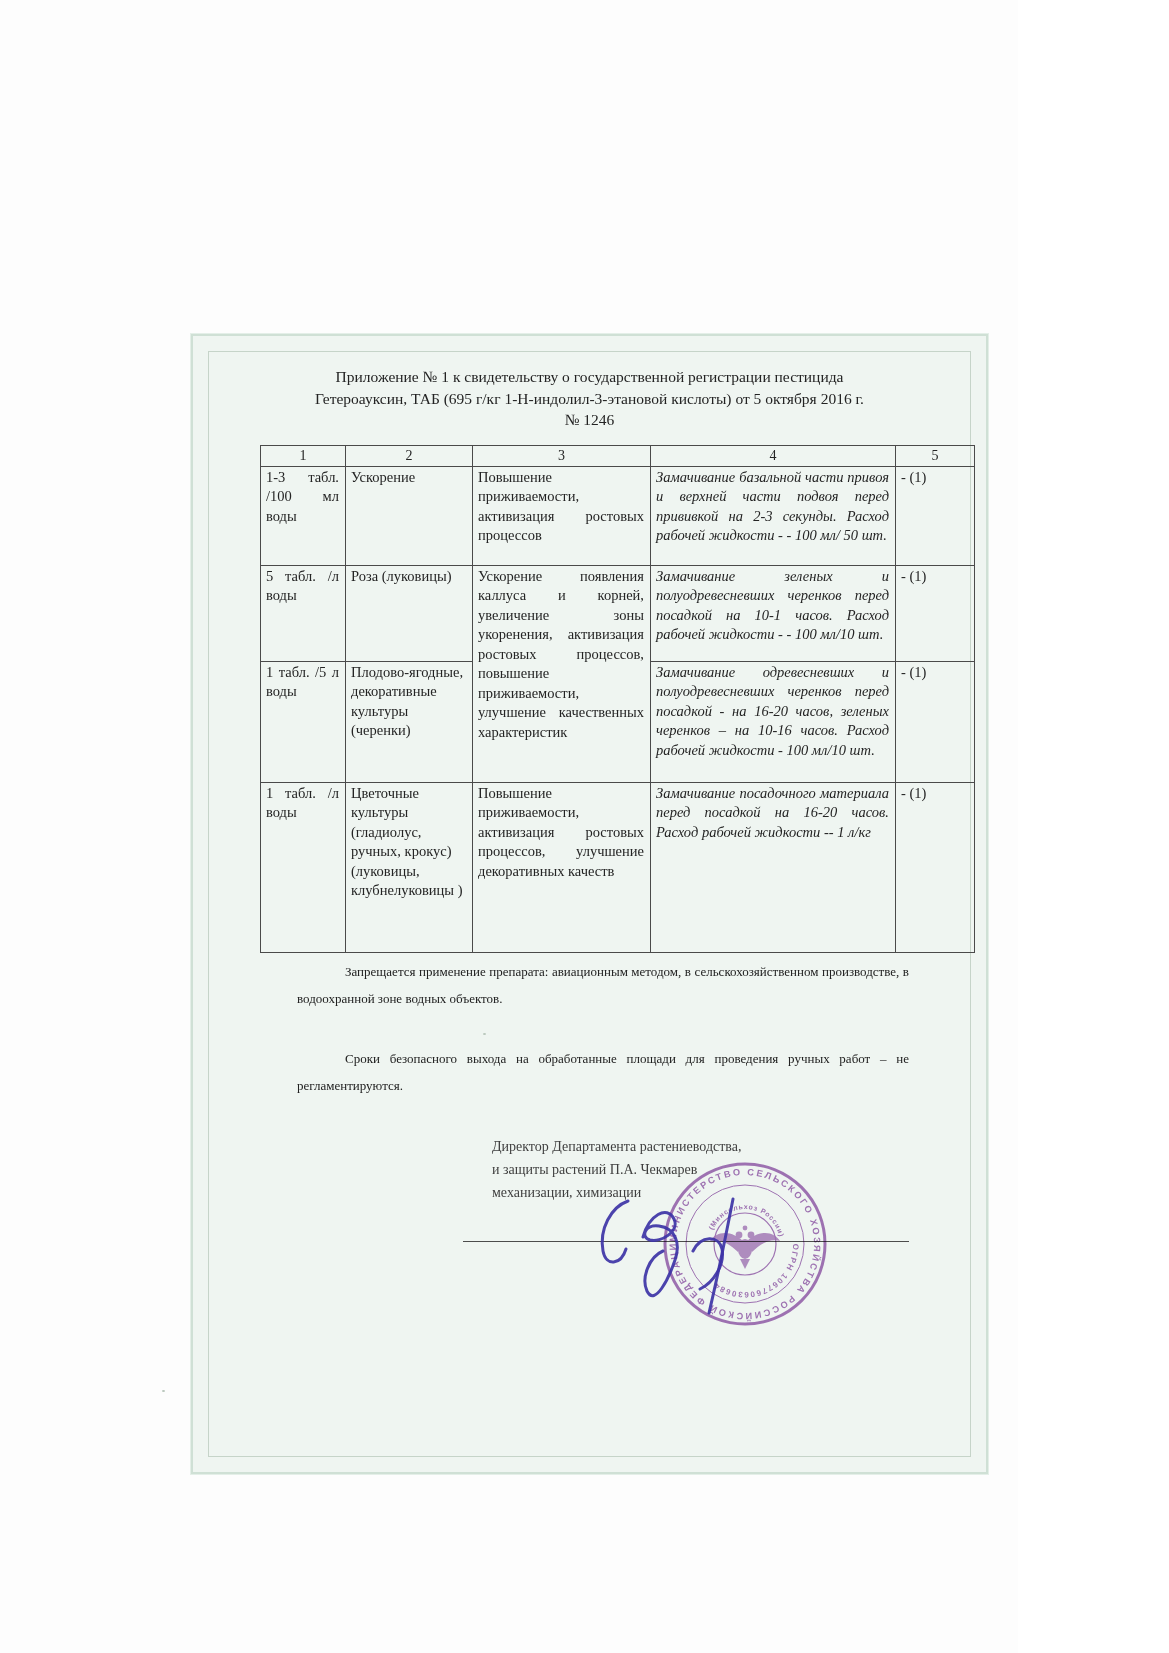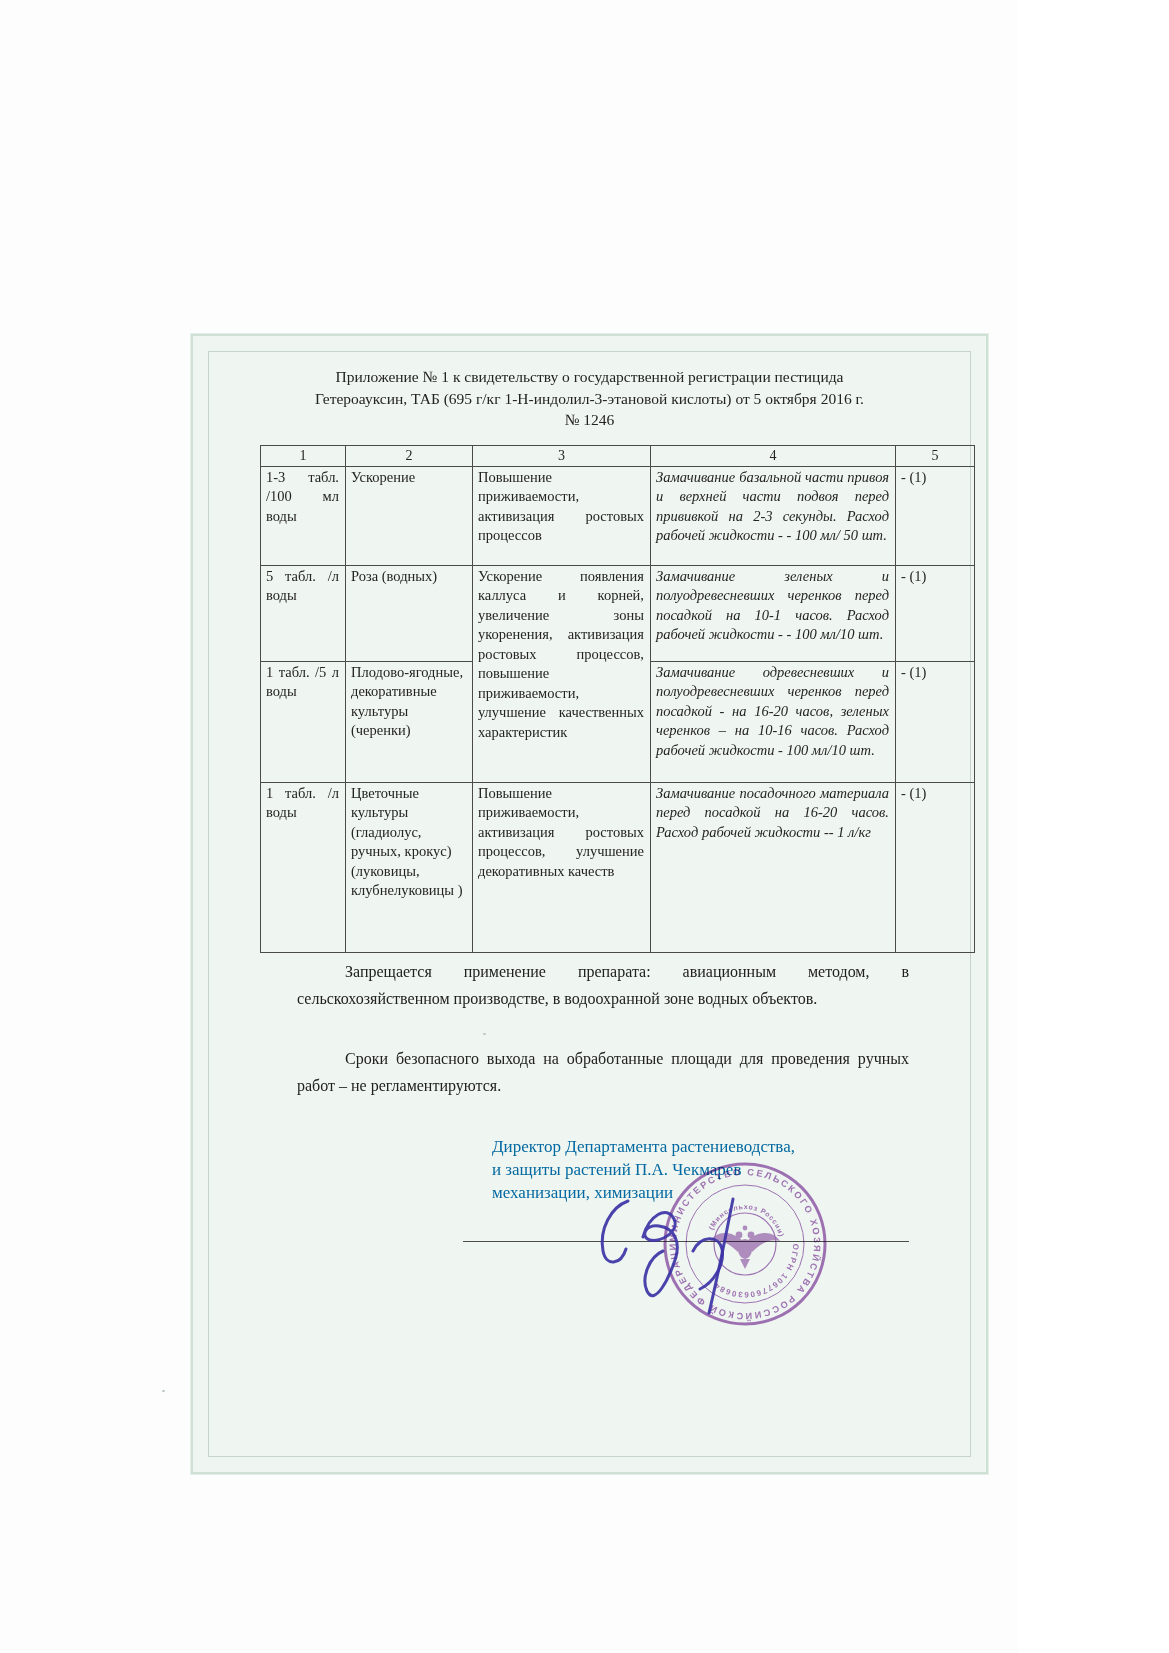--- a/index.html
+++ b/index.html
@@ -37,27 +37,27 @@
   table.usage tr.hrow td{ text-align:center; padding:0 2px; font-size:14px;}
   tr.hrow{height:18px;}
   tr.r1{height:99px;margin-top:28px;} tr.r2{height:96px;} tr.r3{height:121px;} tr.r4{height:170px;}
   td.c1{text-align:justify;}
   td.c2{text-align:left;}
   td.c3{text-align:justify;}
   td.c4{text-align:justify;font-style:italic;}
   td.c5{text-align:left; padding-left:4px;}
   .para{
     position:absolute; left:104px; width:612px; text-align:justify;
-    font-size:16px; line-height:27px; text-indent:48px; color:#212121;
+    font-size:13px; line-height:27px; text-indent:48px; color:#212121;
   }
   .para.p1{top:622px;}
   .para.p2{top:709px;}
   .sigblock{
     position:absolute; left:299px; top:799px; width:360px;
-    font-size:17px; line-height:23px; color:#0369a1; z-index:1;
+    font-size:14px; line-height:23px; color:#404040; z-index:1;
   }
   .sig-line{
     position:absolute; left:270px; top:905px; width:446px; height:0;
     border-top:1.4px solid #4c4c4c; z-index:2;
   }
   .stamp{
     position:absolute; left:467px; top:823px; width:170px; height:170px;
     z-index:3; opacity:.82; mix-blend-mode:multiply;
   }
   .stamp text{ fill:var(--stamp); font-family:"Liberation Sans", sans-serif; font-weight:bold; }
@@ -100,21 +100,21 @@
       </tr>
       <tr class="r1">
         <td class="c1">1-3 табл. /100 мл воды</td>
         <td class="c2">Ускорение</td>
         <td class="c3">Повышение приживаемости, активизация ростовых процессов</td>
         <td class="c4">Замачивание базальной части привоя и верхней части подвоя перед прививкой на 2-3 секунды. Расход рабочей жидкости - - 100 мл/ 50 шт.</td>
         <td class="c5">- (1)</td>
       </tr>
       <tr class="r2">
         <td class="c1">5 табл. /л воды</td>
-        <td class="c2">Роза (водных)</td>
+        <td class="c2">Роза (луковицы)</td>
         <td class="c3" rowspan="2">Ускорение появления каллуса и корней, увеличение зоны укоренения, активизация ростовых процессов, повышение приживаемости, улучшение качественных характеристик</td>
         <td class="c4">Замачивание зеленых и полуодревесневших черенков перед посадкой на 10-1 часов. Расход рабочей жидкости - - 100 мл/10 шт.</td>
         <td class="c5">- (1)</td>
       </tr>
       <tr class="r3">
         <td class="c1">1 табл. /5 л воды</td>
         <td class="c2">Плодово-ягодные, декоративные культуры (черенки)</td>
         <td class="c4">Замачивание одревесневших и полуодревесневших черенков перед посадкой - на 16-20 часов, зеленых черенков – на 10-16 часов. Расход рабочей жидкости - 100 мл/10 шт.</td>
         <td class="c5">- (1)</td>
       </tr>

